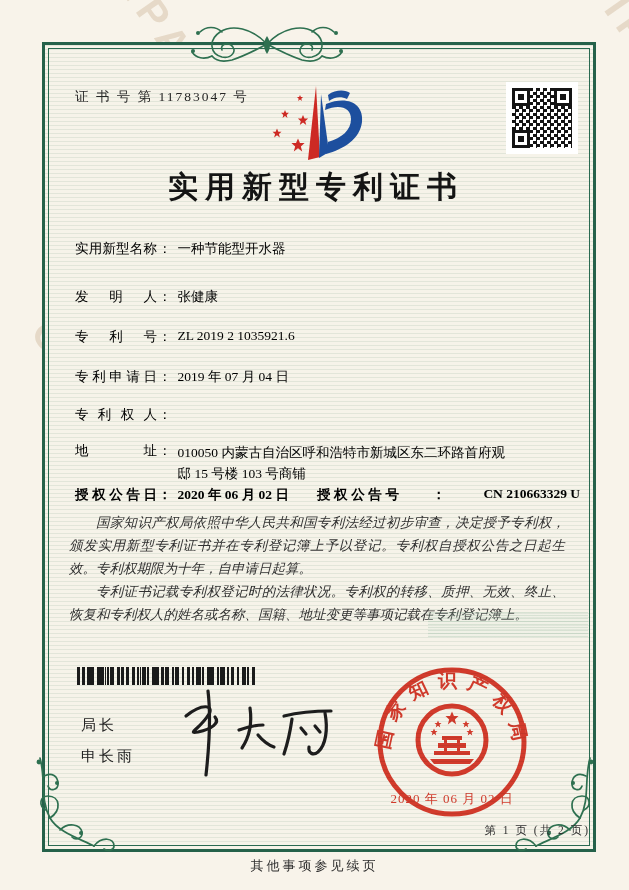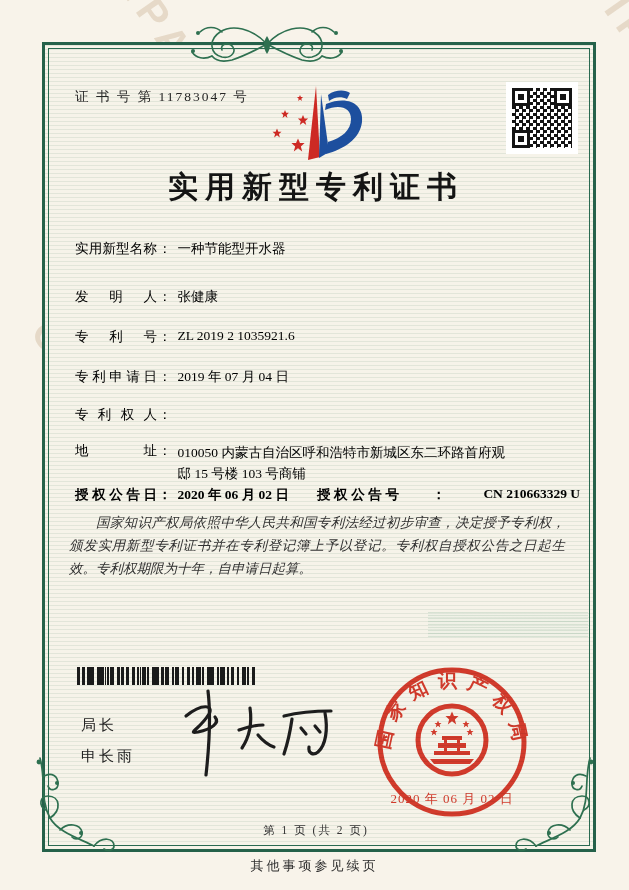--- a/index.html
+++ b/index.html
@@ -80,21 +80,21 @@
   .signatory{left:81px;top:710px;font-size:15px;letter-spacing:3px;line-height:31px;color:#222;}
   .sig-svg{left:168px;top:686px;}
 
   
   .green-band{
     left:428px;top:612px;width:160px;height:26px;opacity:.55;
     background:repeating-linear-gradient(180deg,rgba(125,172,144,.45) 0 1px,rgba(214,232,220,.35) 1px 3px);
   }
   .seal{left:370px;top:660px;mix-blend-mode:multiply;opacity:.93;}
 
-  .footer-page{left:42px;top:823px;width:548px;text-align:center;font-size:11.5px;letter-spacing:2px;color:#333;}
+  .footer-page{left:42px;top:823px;width:548px;text-align:right;font-size:11.5px;letter-spacing:2px;color:#333;}
   .cont-note{left:0;top:857px;width:629px;text-align:center;font-size:13px;letter-spacing:3px;color:#2e2e2e;}
 
   .ornament{pointer-events:none;}
 </style>
 </head>
 <body>
 
 <div class="wm" style="left:55px;top:-30px;">CNIPA</div>
 <div class="wm" style="left:395px;top:225px;">CNIPA</div>
 <div class="wm" style="left:5px;top:370px;">CNIPA</div>
@@ -212,20 +212,21 @@
   <span class="val">2020 年 06 月 02 日</span>
   <span class="grp2">
     <span class="lbl">授权公告号</span>
       <span class="colon">：</span>
     <span class="val">CN 210663329 U</span>
   </span>
 </div>
 
 <div class="abs body-text">
   <p>国家知识产权局依照中华人民共和国专利法经过初步审查，决定授予专利权，颁发实用新型专利证书并在专利登记簿上予以登记。专利权自授权公告之日起生效。专利权期限为十年，自申请日起算。</p>
+  <p>专利证书记载专利权登记时的法律状况。专利权的转移、质押、无效、终止、恢复和专利权人的姓名或名称、国籍、地址变更等事项记载在专利登记簿上。</p>
 </div>
 
 <div class="abs barcode"></div>
 
 <div class="abs green-band"></div>
 
 <div class="abs signatory">
   <div>局长</div>
   <div>申长雨</div>
 </div>

